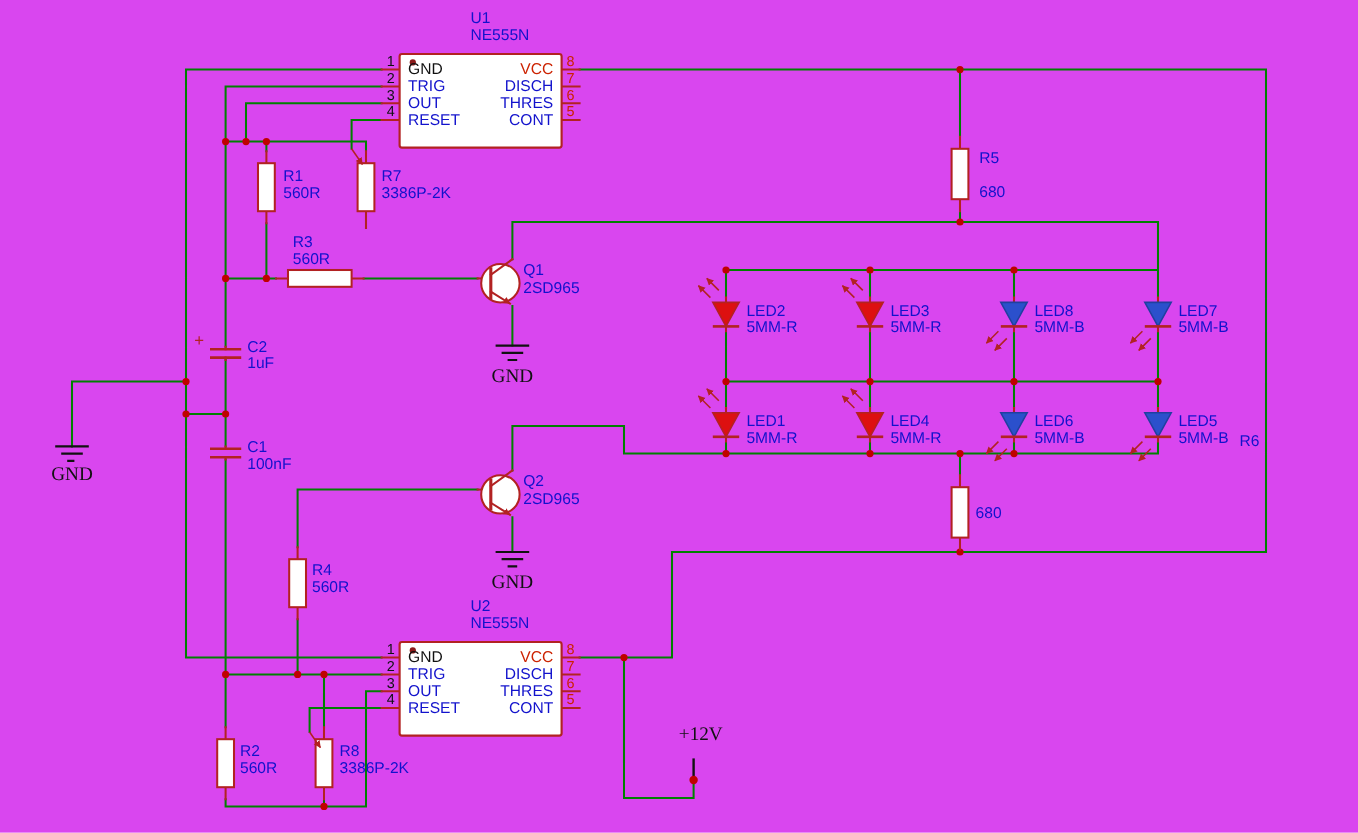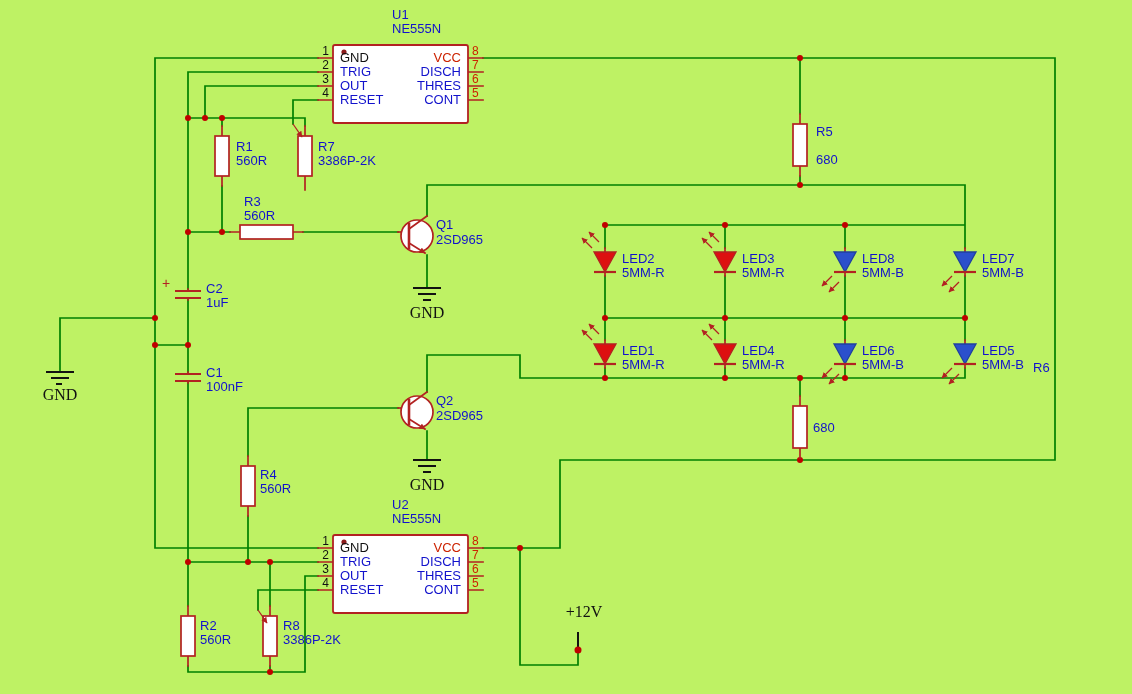--- a/index.html
+++ b/index.html
@@ -1,16 +1,16 @@
 <!DOCTYPE html>
 <html><head>
 <meta charset="utf-8">
 <style>
   html,body{margin:0;padding:0;background:#fff;}
-  .sheet{position:relative;width:1132px;height:694px;background:#bef264;overflow:hidden;}
+  .sheet{position:relative;width:1132px;height:694px;background:#d946ef;overflow:hidden;}
   svg{display:block;}
   .wire{stroke:#008000;stroke-width:1.7;fill:none;stroke-linecap:square;}
   .stub{stroke:#B22222;stroke-width:1.7;fill:none;stroke-linecap:square;}
   .body{stroke:#B22222;stroke-width:1.7;fill:#ffffff;}
   .icbox{stroke:#B22222;stroke-width:1.8;fill:#ffffff;}
   .bar{stroke:#B22222;stroke-width:2.2;fill:none;}
   .arr{stroke:#B22222;stroke-width:1.3;fill:none;}
   .plate{stroke:#B22222;stroke-width:2.2;fill:none;}
   .gndsym{stroke:#111111;stroke-width:1.8;fill:none;}
   .blkline{stroke:#111111;stroke-width:2;fill:none;}

